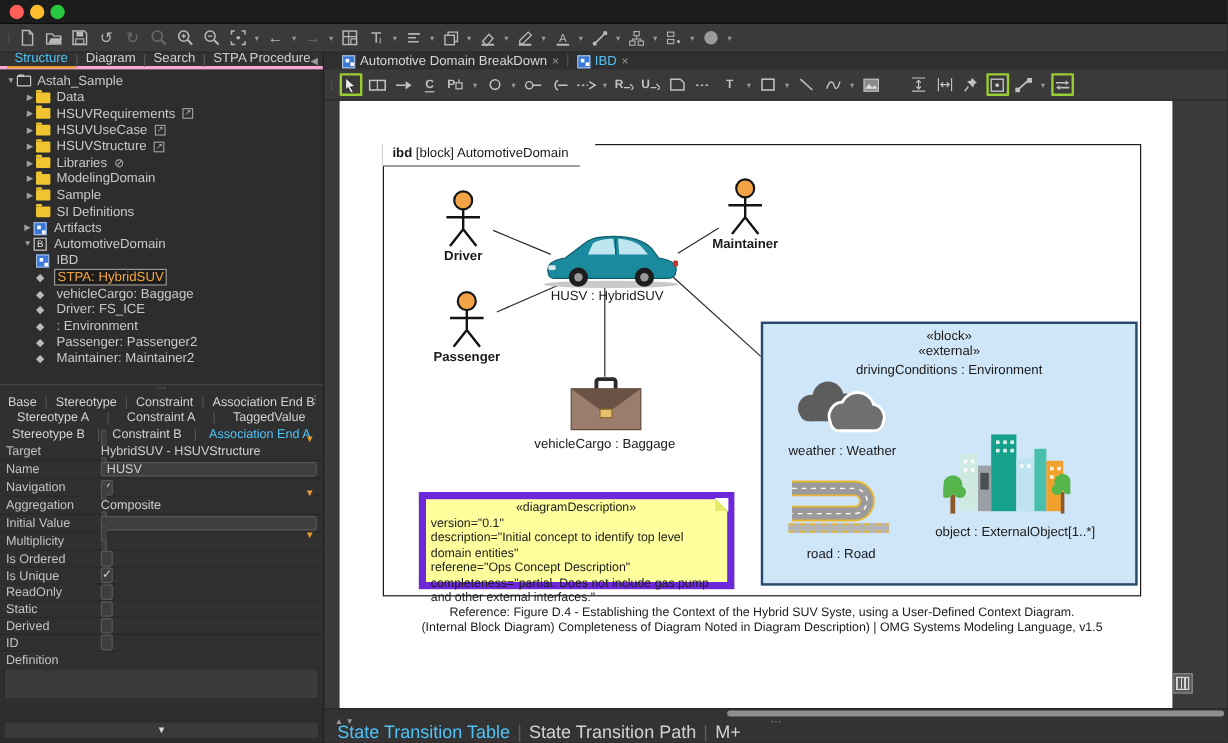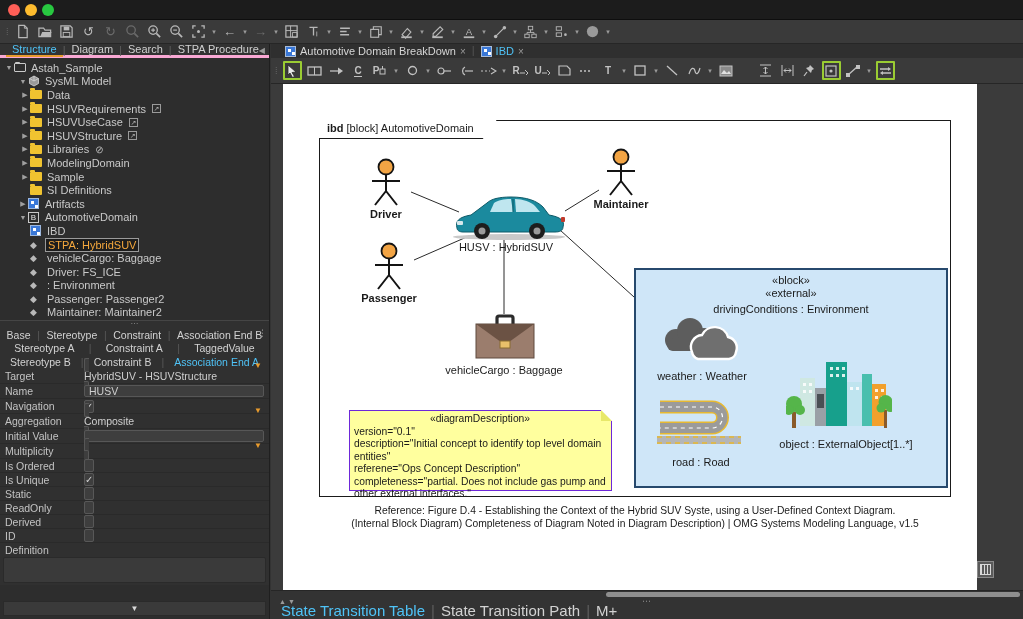--- a/index.html
+++ b/index.html
@@ -101,21 +101,21 @@
     repeating-linear-gradient(90deg,#d9d9d9 0 1px,transparent 1px 3px); }
 
   
   .frame { position:absolute; left:36px; top:36px; width:632px; height:377px; border:1.4px solid #1a1a1a; }
   .frame-label { position:absolute; left:-1px; top:-1px; height:19px; padding:2px 22px 0 8px; border:1.4px solid #1a1a1a; border-left:none; border-top:none;
     background:#fff; clip-path: polygon(0 0, 100% 0, calc(100% - 14px) 100%, 0 100%); font-size:11px; color:#1a1a1a; }
   .frame-label b { font-weight:bold; }
   .shape { position:absolute; }
   .shape-label { position:absolute; font-size:11px; color:#1a1a1a; text-align:center; white-space:nowrap; }
   .actor-name { font-weight:bold; }
-  .note { position:absolute; left:66px; top:326px; width:263px; height:81px; background:#ffff9e; border:1px solid #6d28d9;
+  .note { position:absolute; left:66px; top:326px; width:263px; height:81px; background:#ffff9e; border:6px solid #6d28d9;
     font-size:10.3px; line-height:12.5px; padding:2px 5px 2px 4px; color:#1a1a1a; }
   .note .fold { position:absolute; top:-1px; right:-1px; width:0; height:0;
     border-left:11px solid #e8e86a; border-top:11px solid #fff; }
   .note .st { text-align:center; }
   .envbox { position:absolute; left:351px; top:184px; width:314px; height:220px; background:#cfe6f8; border:2px solid #27496d; }
   .envbox .st { text-align:center; font-size:11px; color:#1a1a1a; line-height:13px; }
   .envbox .title { text-align:center; font-size:11px; margin-top:3px; color:#1a1a1a; }
   .ref { position:absolute; left:36px; top:420px; width:632px; text-align:center; font-size:10.3px; line-height:13px; color:#1a1a1a; }
 
   
@@ -285,30 +285,20 @@
     </div>
 
     <div class="tree">
       <div class="trow d0">
         <span class="exp">▼</span>
         <span class="ticon">
             <span class="folder outline"></span>
           </span>
         <span class="tlabel">Astah_Sample</span>
       </div>
-      <div class="trow d1">
-        <span class="exp">▼</span>
-        <span class="ticon">
-            <svg width="12" height="12" viewBox="0 0 12 12">
-              <path d="M6 1l4.5 2.5v5L6 11 1.5 8.5v-5z" fill="#9a9a9a" stroke="#d5d5d5" stroke-width=".8"></path>
-              <path d="M6 1v5M6 6L1.5 3.5M6 6l4.5-2.5" stroke="#d5d5d5" stroke-width=".8" fill="none"></path>
-            </svg>
-          </span>
-        <span class="tlabel">SysML Model</span>
-      </div>
       <div class="trow d2">
         <span class="exp">▶</span>
         <span class="ticon">
             <span class="folder"></span>
           </span>
         <span class="tlabel">Data</span>
       </div>
       <div class="trow d2">
         <span class="exp">▶</span>
         <span class="ticon">
@@ -485,25 +475,25 @@
         </div>
         <div class="prow cb">
           <span class="plabel">Is Ordered</span>
           <span class="pctrl"><span class="checkbox"><span class="mark">✓</span></span></span>
         </div>
         <div class="prow cb">
           <span class="plabel">Is Unique</span>
           <span class="pctrl"><span class="checkbox checked"><span class="mark">✓</span></span></span>
         </div>
         <div class="prow cb">
+          <span class="plabel">ReadOnly</span>
+          <span class="pctrl"><span class="checkbox"><span class="mark">✓</span></span></span>
+        </div>
+        <div class="prow cb">
           <span class="plabel">Static</span>
-          <span class="pctrl"><span class="checkbox"><span class="mark">✓</span></span></span>
-        </div>
-        <div class="prow cb">
-          <span class="plabel">ReadOnly</span>
           <span class="pctrl"><span class="checkbox"><span class="mark">✓</span></span></span>
         </div>
         <div class="prow cb">
           <span class="plabel">Derived</span>
           <span class="pctrl"><span class="checkbox"><span class="mark">✓</span></span></span>
         </div>
         <div class="prow cb">
           <span class="plabel">ID</span>
           <span class="pctrl"><span class="checkbox"><span class="mark">✓</span></span></span>
         </div>

